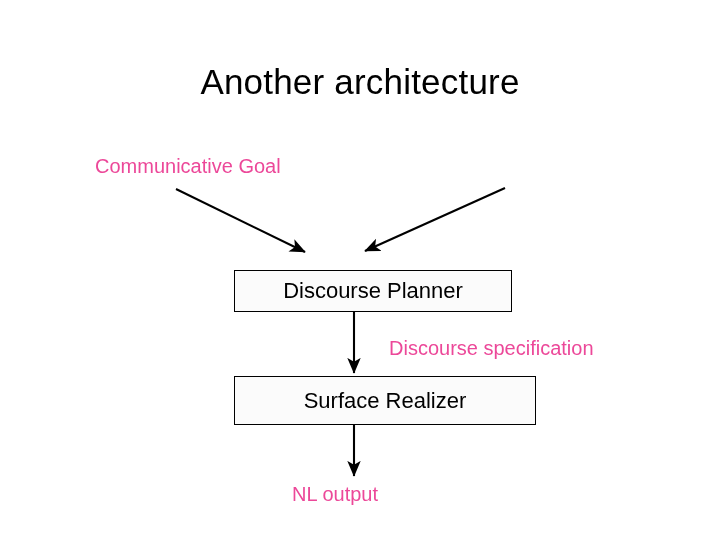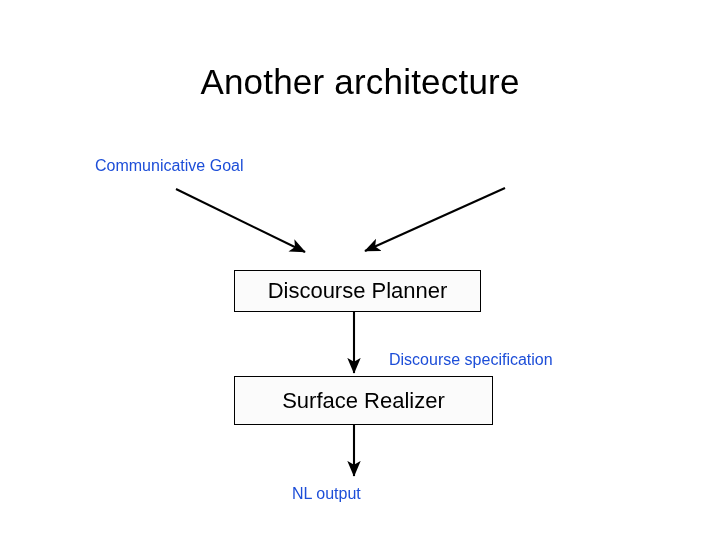--- a/index.html
+++ b/index.html
@@ -35,45 +35,45 @@
     text-align: center;
     font-size: 35px;
     line-height: 42px;
     letter-spacing: 0.2px;
     color: #000000;
     white-space: nowrap;
     margin-top: 16px;
   }
   .free-label {
     position: absolute;
-    font-size: 16px;
+    font-size: 20px;
     line-height: 26px;
-    color: #1d4ed8;
+    color: #ec4899;
     white-space: nowrap;
   }
   .node-box {
     position: absolute;
     box-sizing: border-box;
     border: 1px solid #000000;
     background: #fbfbfb;
     display: flex;
     align-items: center;
     justify-content: center;
     font-size: 22px;
     line-height: 26px;
     color: #000000;
     white-space: nowrap;
   }
   #label-communicative-goal { left: 95px;  top: 153px; }
   #label-knowledge-base     { left: 434px; top: 152px; }
-  #label-discourse-spec     { left: 389px; top: 335px; margin-top: 12px; }
+  #label-discourse-spec     { left: 389px; top: 335px; }
   #label-nl-output          { left: 292px; top: 481px; }
 
-  #box-discourse-planner { left: 234px; top: 270px; width: 247px; height: 42px; }
-  #box-surface-realizer  { left: 234px; top: 376px; width: 259px; height: 49px; }
+  #box-discourse-planner { left: 234px; top: 270px; width: 278px; height: 42px; }
+  #box-surface-realizer  { left: 234px; top: 376px; width: 302px; height: 49px; }
 </style>
 </head>
 <body>
 
 <div id="slide">
 
   <div class="slide-title">Another architecture</div>
 
   <svg id="arrow-layer" viewBox="0 0 720 540" xmlns="http://www.w3.org/2000/svg">
     <defs>

